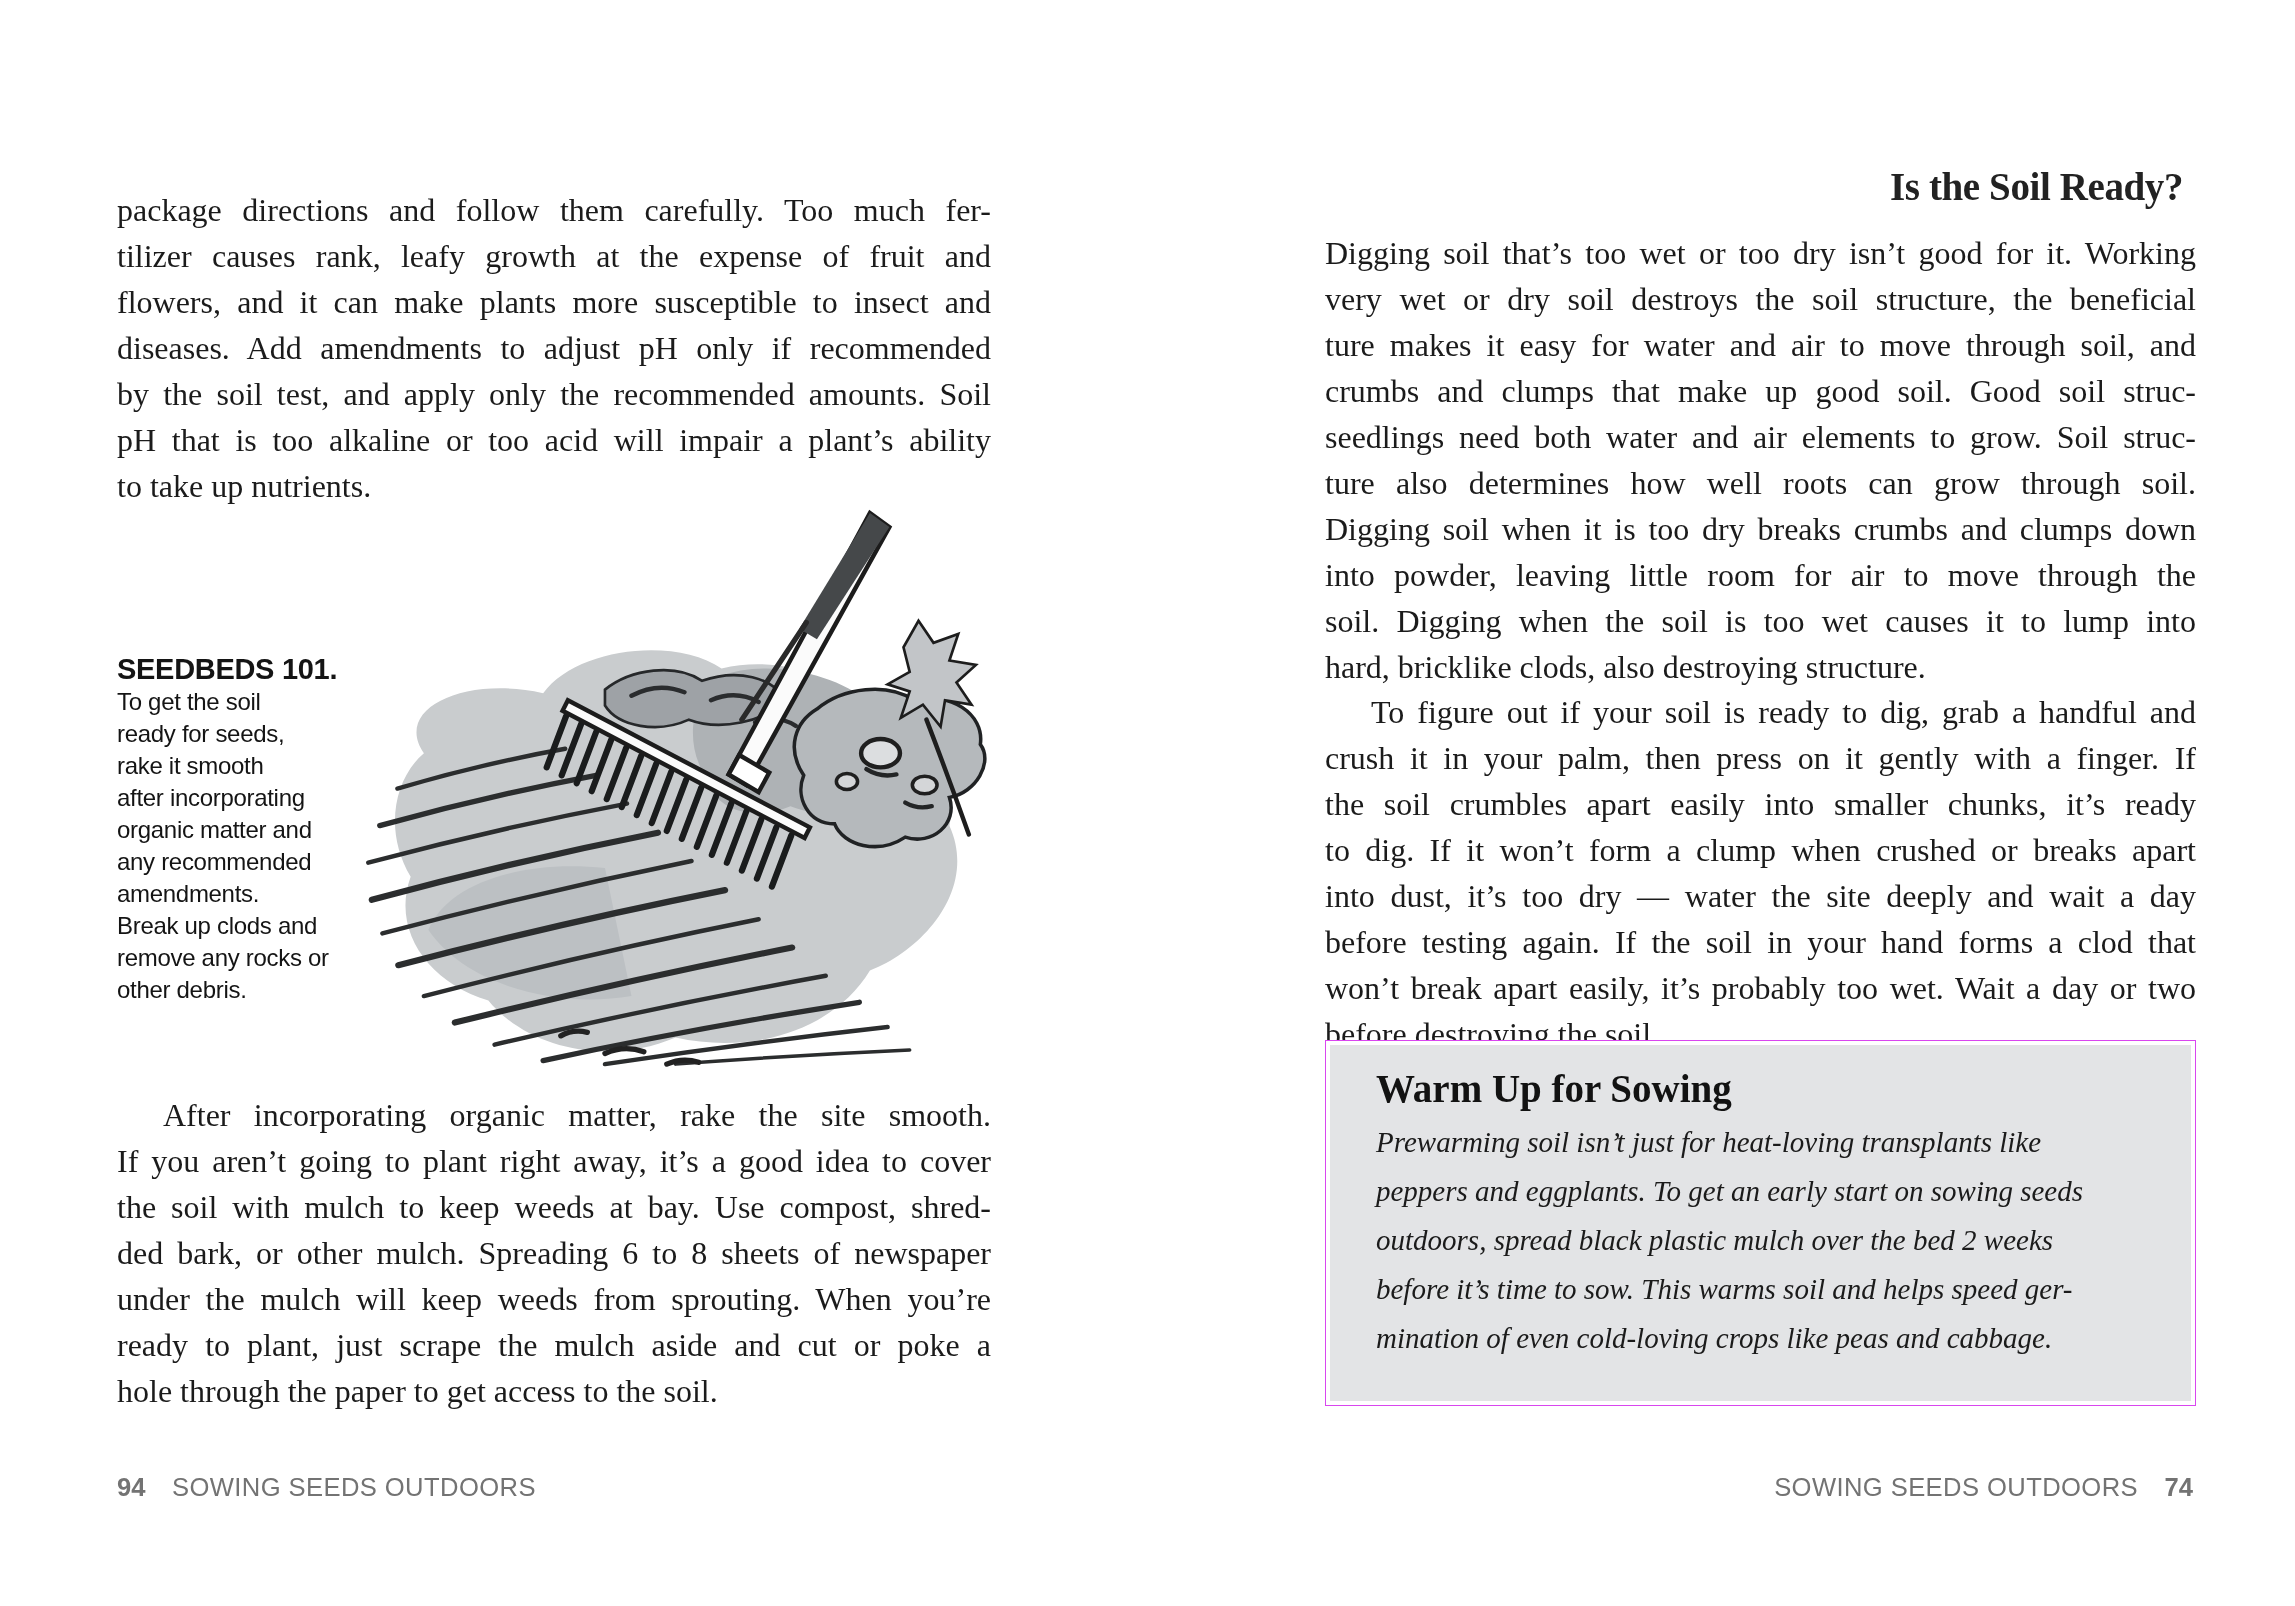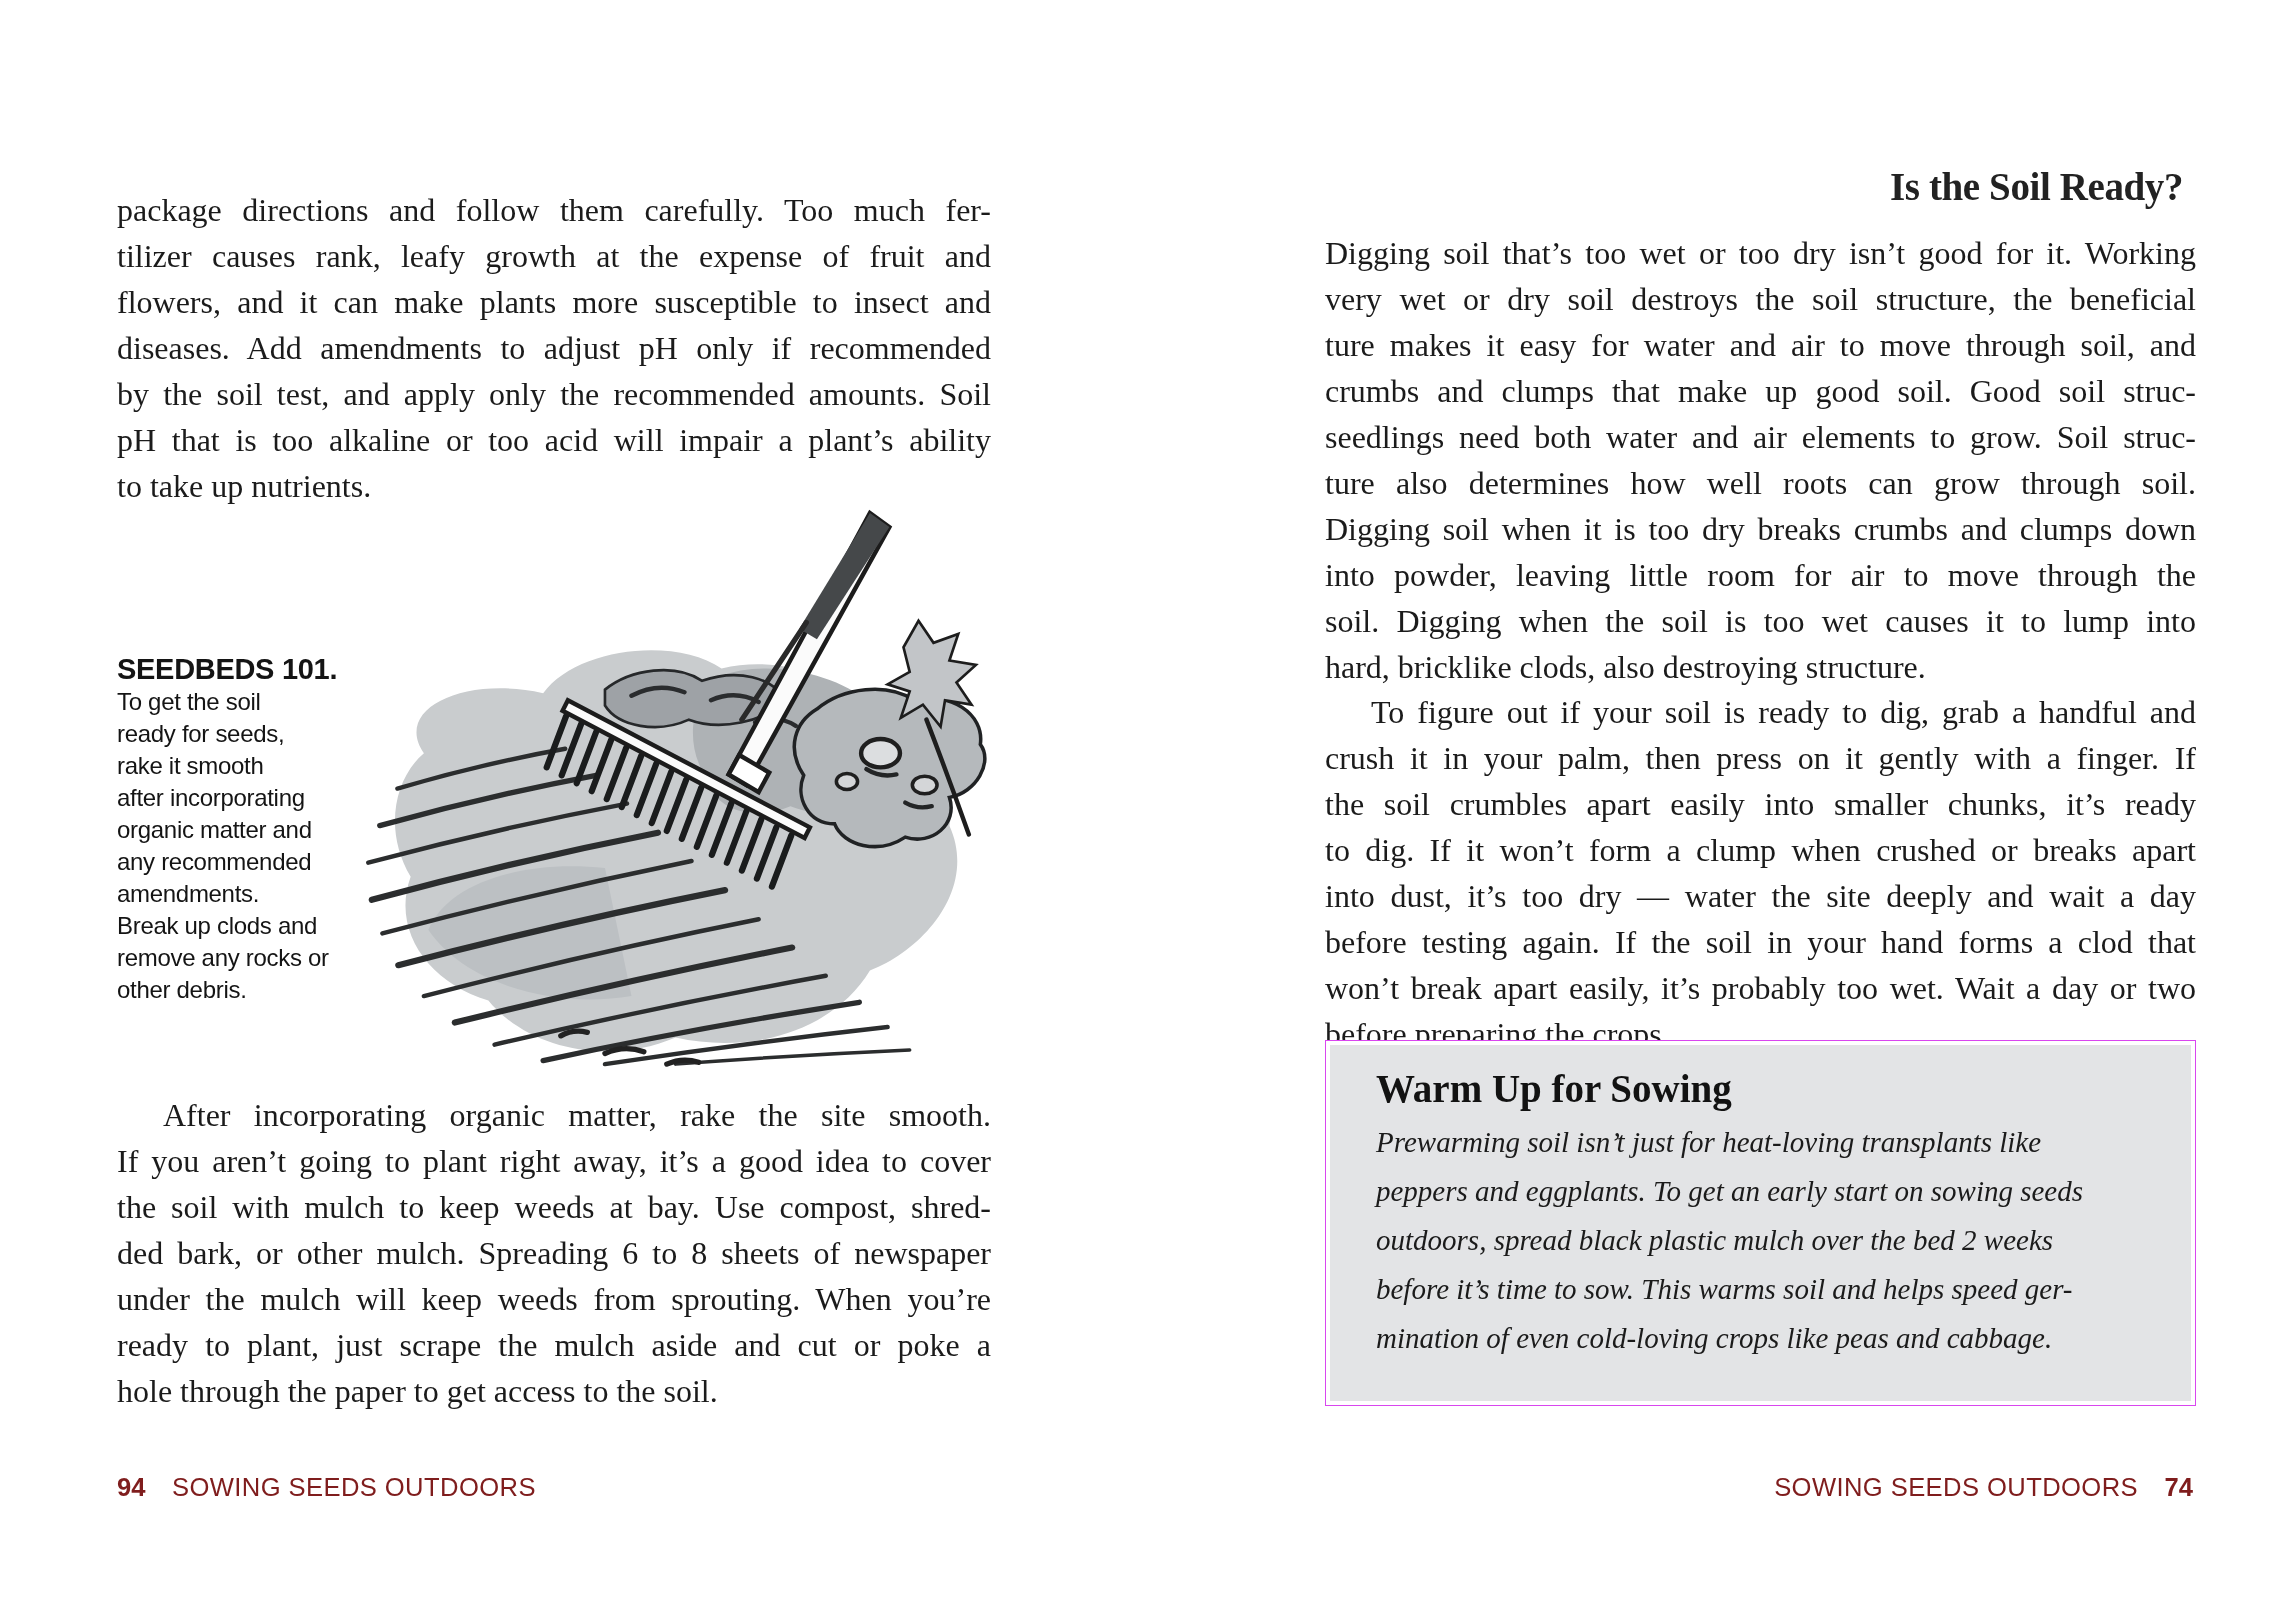--- a/index.html
+++ b/index.html
@@ -47,21 +47,21 @@
   .warm-box-inner{box-sizing:border-box;height:100%;
     border:4.4px solid #ffffff;background:#e3e4e6;
     padding:21px 35px 14px 46px;overflow:hidden;}
   .box-title{margin:0 0 7px 0;font-family:"Liberation Serif", serif;
     font-size:39px;font-weight:bold;color:#121212;}
   .box-body{font-family:"Liberation Serif", serif;font-style:italic;
     font-size:29px;line-height:49px;color:#1b1b1b;}
 
   
   .page-footer{position:absolute;top:1473px;font-family:"Liberation Sans", sans-serif;
-    font-size:25.6px;color:#7f1d1d;white-space:nowrap;}
+    font-size:25.6px;color:#737373;white-space:nowrap;}
   .footer-left{left:117px;}
   .footer-right{right:103px;}
   .page-num{font-weight:bold;letter-spacing:0;}
   .footer-left .running-head{margin-left:26.5px;}
   .footer-right .running-head{margin-right:26.5px;}
   .running-head{letter-spacing:0.4px;}
 </style>
 </head>
 <body>
 
@@ -205,21 +205,21 @@
       </div>
 
     <div class="body-text rp2 justified indent-first">
         <span class="tline">To figure out if your soil is ready to dig, grab a handful and</span>
         <span class="tline">crush it in your palm, then press on it gently with a finger. If</span>
         <span class="tline">the soil crumbles apart easily into smaller chunks, it’s ready</span>
         <span class="tline">to dig. If it won’t form a clump when crushed or breaks apart</span>
         <span class="tline">into dust, it’s too dry — water the site deeply and wait a day</span>
         <span class="tline">before testing again. If the soil in your hand forms a clod that</span>
         <span class="tline">won’t break apart easily, it’s probably too wet. Wait a day or two</span>
-        <span class="tline">before preparing the crops.</span>
+        <span class="tline">before destroying the soil.</span>
       </div>
 
     <aside class="warm-box">
       <div class="warm-box-inner">
         <h2 class="box-title">Warm Up for Sowing</h2>
         <div class="box-body">
             <span class="tline">Prewarming soil isn’t just for heat-loving transplants like</span>
             <span class="tline">peppers and eggplants. To get an early start on sowing seeds</span>
             <span class="tline">outdoors, spread black plastic mulch over the bed 2 weeks</span>
             <span class="tline">before it’s time to sow. This warms soil and helps speed ger-</span>

